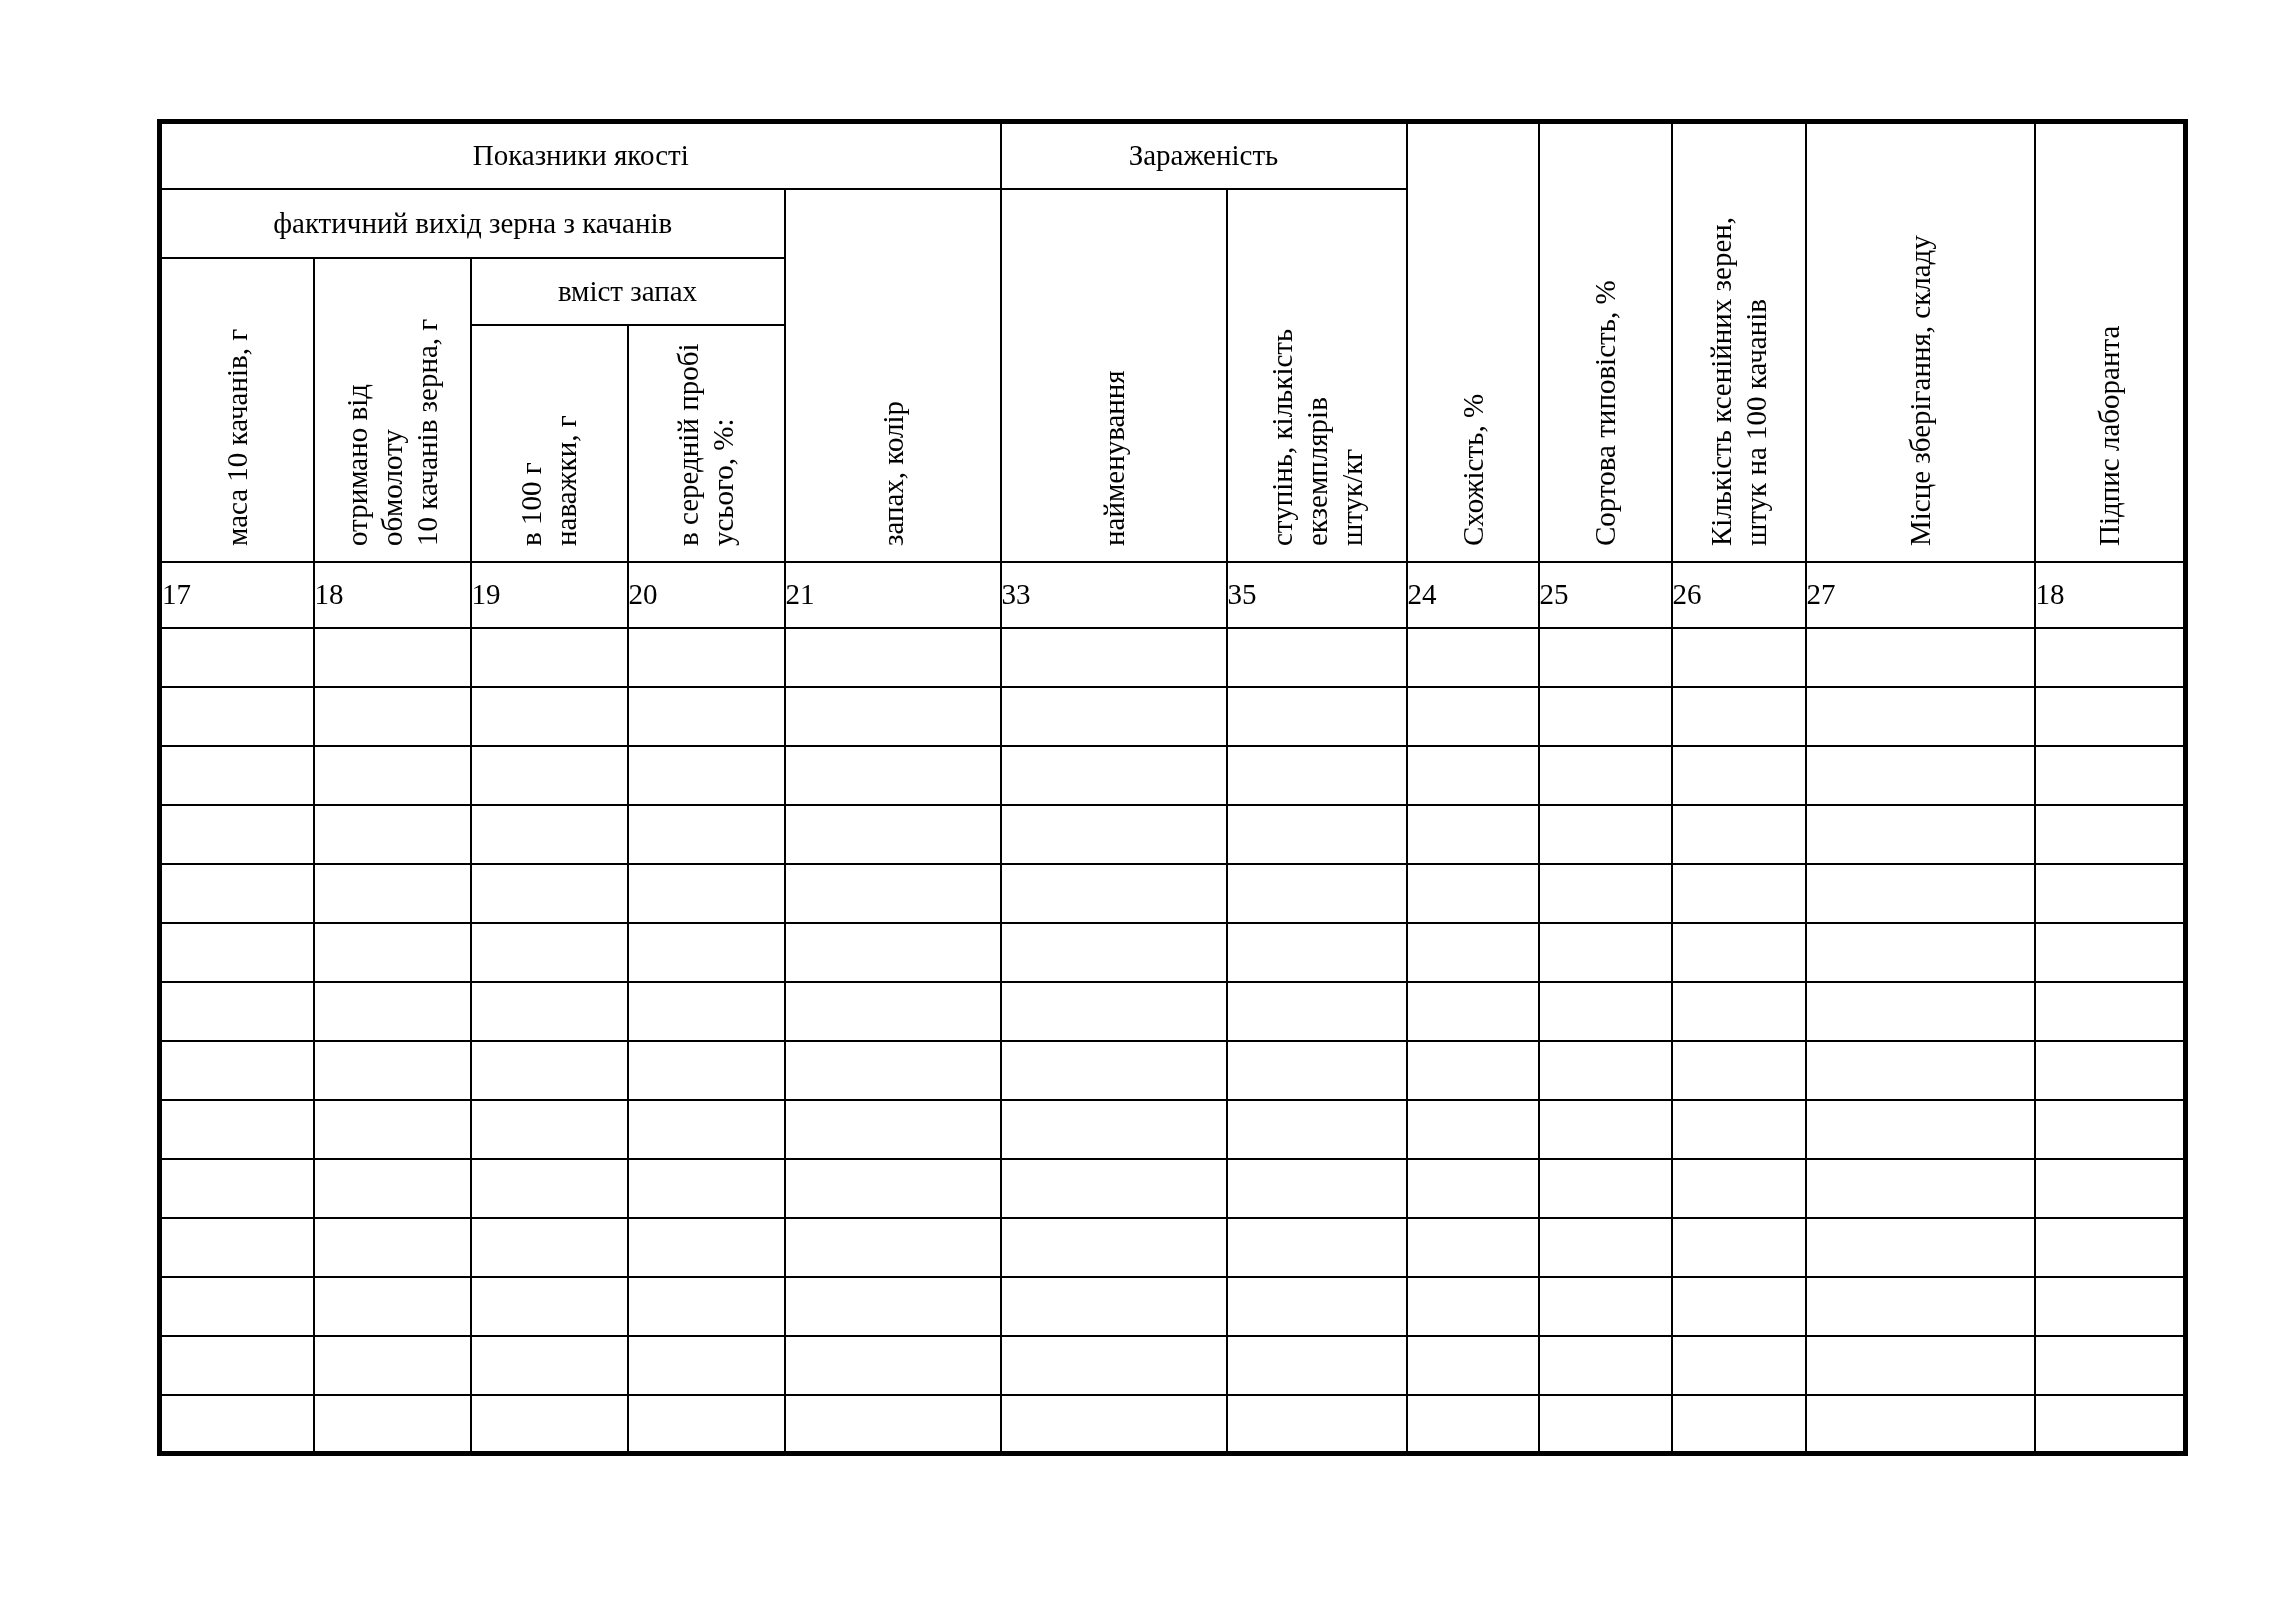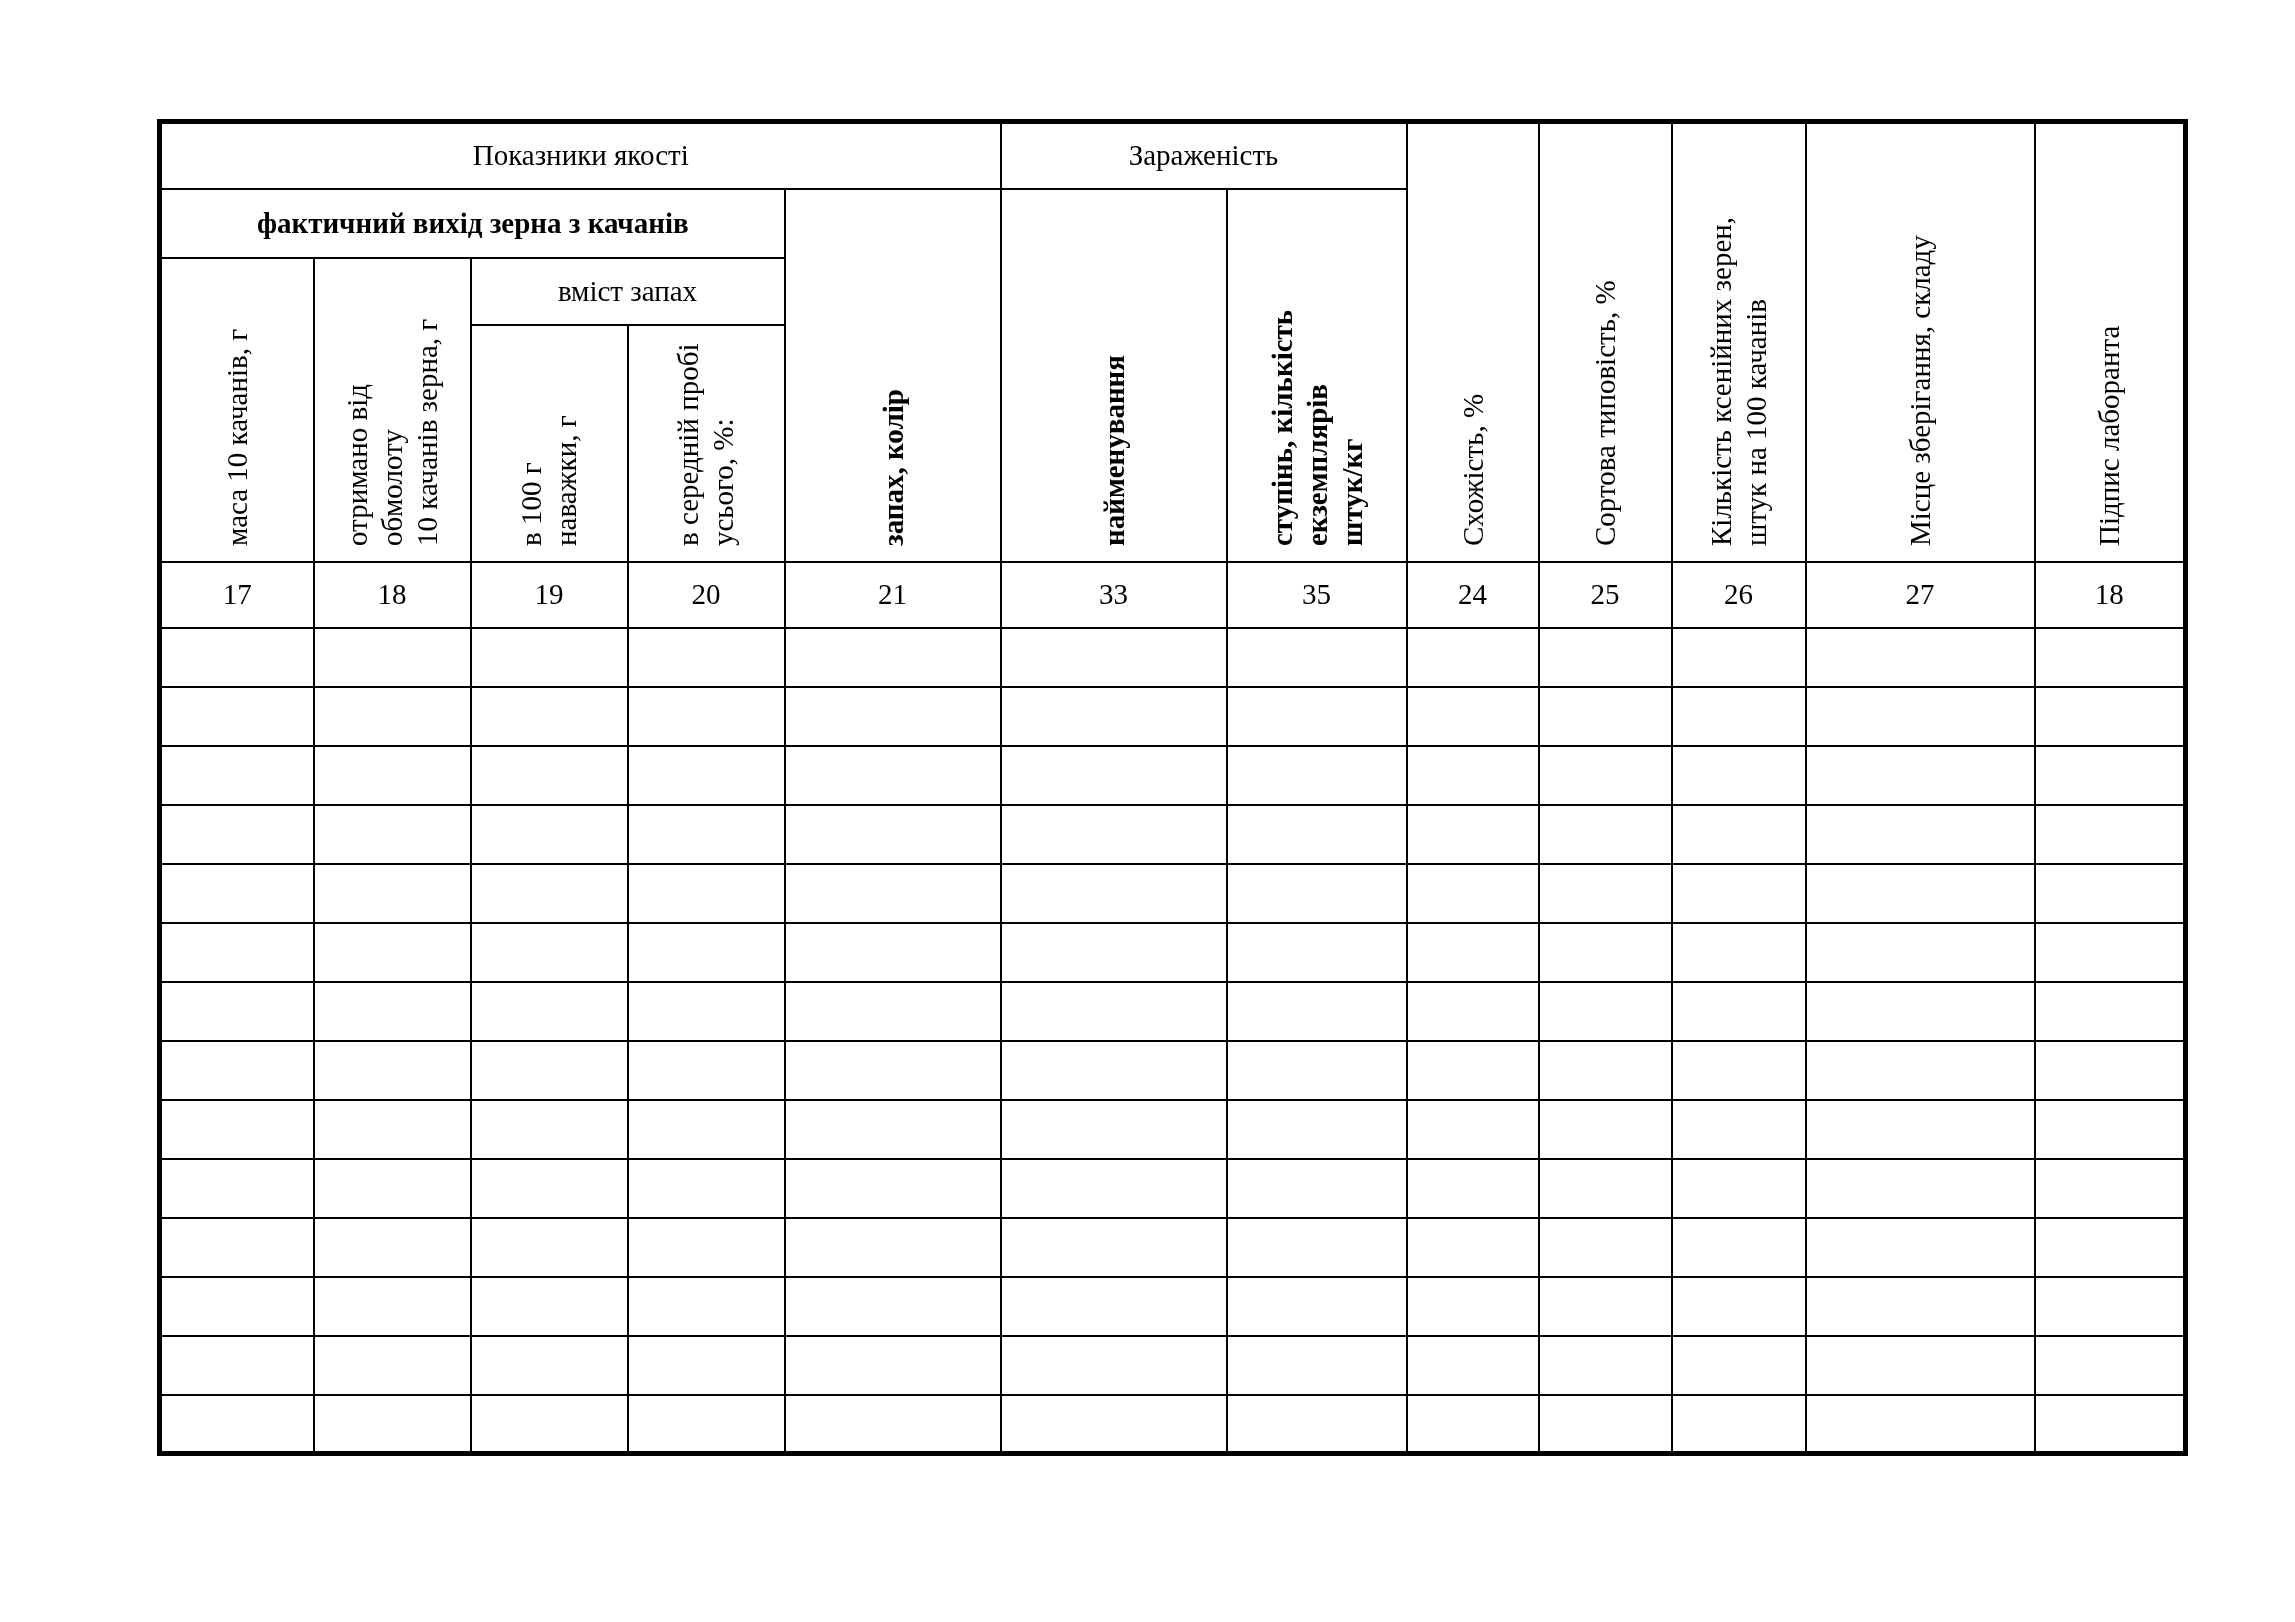--- a/index.html
+++ b/index.html
@@ -47,26 +47,25 @@
     top: calc(100% - 14.4px);
     transform-origin: 0 0;
     transform: rotate(-90deg) translateY(-50%);
     white-space: pre-line;
     text-align: left;
     line-height: 1.2;
     width: max-content;
     font-size: 29px;
   }
   td.num {
-    text-align: center;
     vertical-align: middle;
     font-size: 30px;
   }
   tr.rA { height: 67px; }
-  tr.rB { height: 69px; font-weight: bold; }
+  tr.rB { height: 69px; }
   tr.rC { height: 67px; }
   tr.rD { height: 237px; }
   tr.rE { height: 66px; }
   tr.body-row { height: 59px; }
 </style>
 </head>
 <body>
 
 <div class="page">
   <table class="form-table">

